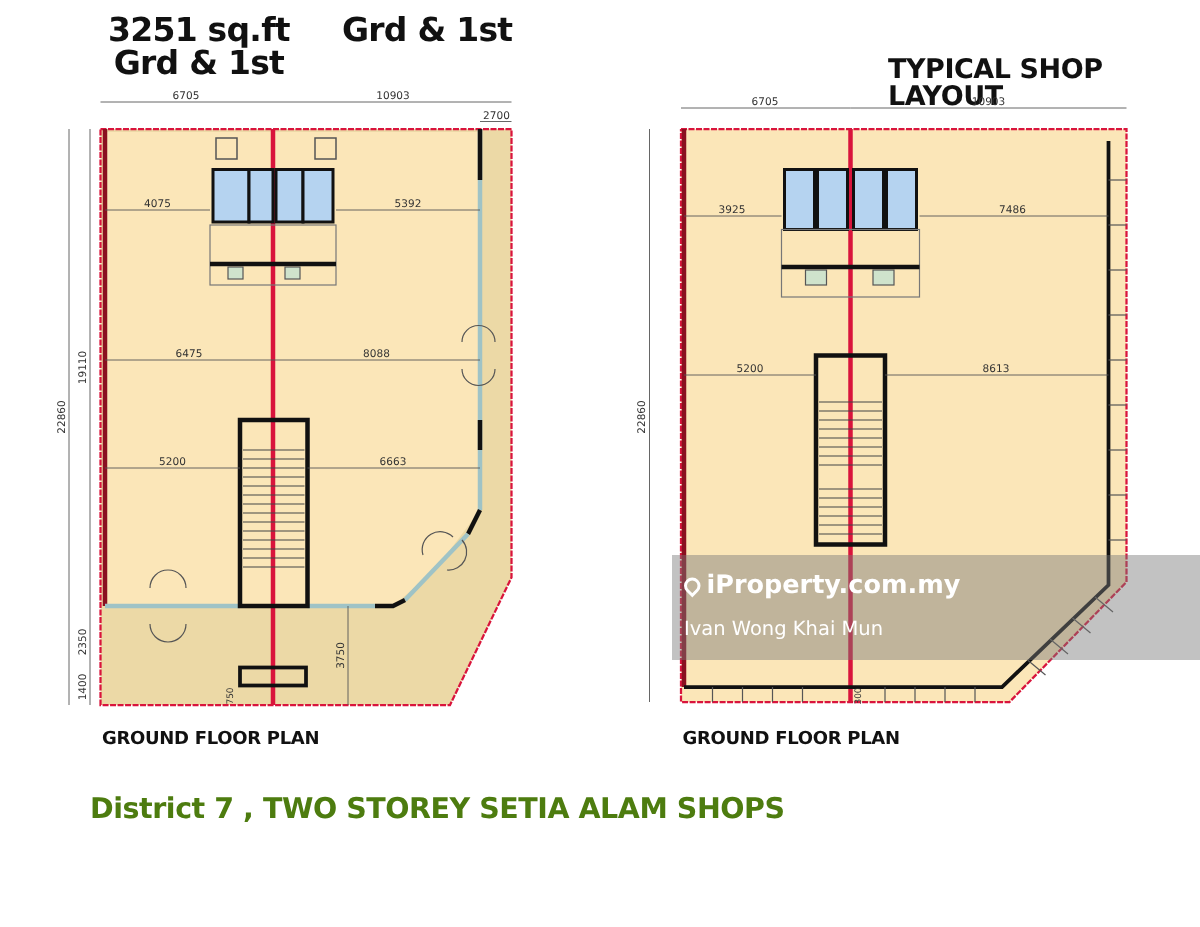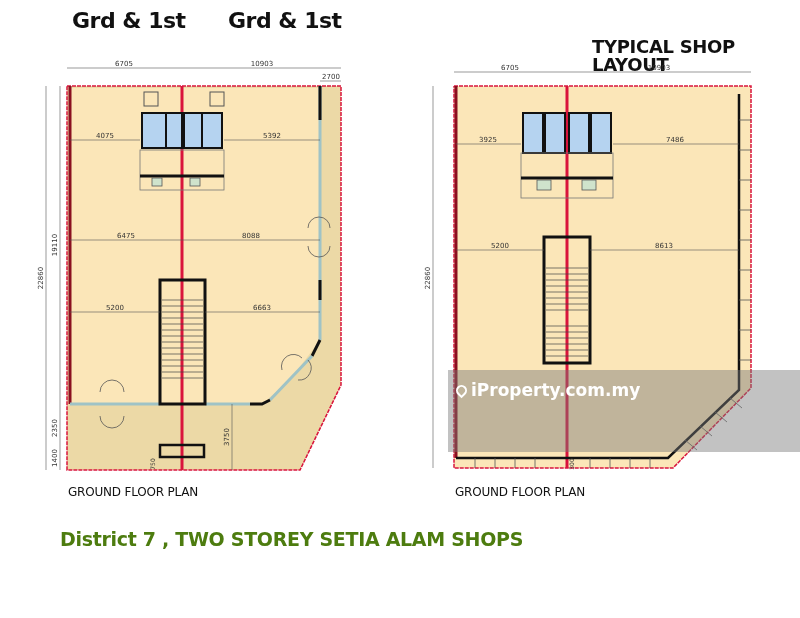--- a/index.html
+++ b/index.html
@@ -2,32 +2,33 @@
 <html><head>
 <meta charset="utf-8">
 <style>
   html, body { margin:0; padding:0; background:#ffffff; }
   body { width:800px; height:618px; position:relative; overflow:hidden; font-family:"DejaVu Sans", sans-serif; }
   .hdr { position:absolute; font-family:"DejaVu Sans", sans-serif; color:#111; font-weight:bold; line-height:1; letter-spacing:-0.5px; }
   .area1 { left:72px; top:10px; font-size:22px; text-align:center; }
   .area2 { left:228px; top:10px; font-size:22px; text-align:center; }
   .area-line { display:block; }
   .typical { left:560px; top:38px; font-size:18px; letter-spacing:-0.3px;margin-left:32px; }
-  .plan-label { position:absolute; font-size:12px; font-weight:normal; color:#111; letter-spacing:-0.2px; }
+  .plan-label { position:absolute; font-size:12px; font-weight:bold; color:#111; letter-spacing:-0.2px; }
   .footer { position:absolute; left:60px; top:528px; font-size:19px; font-weight:bold; color:#4d7c0f; letter-spacing:-0.3px; }
   svg text { font-family:"DejaVu Sans", sans-serif; }
-  .watermark { position:absolute; left:448px; top:370px; width:352px; height:82px; background:rgba(120,120,120,0.45); }
+  .watermark { position:absolute; left:448px; top:370px; width:352px; height:70px; background:rgba(120,120,120,0.45); }
   .wm-logo { position:absolute; left:8px; top:10px; color:#fff; font-size:17px; font-weight:bold; display:flex; align-items:center; gap:4px; }
   .wm-name { position:absolute; left:8px; top:42px; color:#fff; font-size:13px; }
   .pin { width:11px; height:11px; border:2px solid #fff; border-radius:50% 50% 50% 0; transform:rotate(-45deg); box-sizing:border-box; display:inline-block; }
 </style>
 </head>
 <body>
 
 <div class="hdr area1">
+  <span class="area-line">3251 sq.ft</span>
   <span class="area-line">Grd &amp; 1st</span>
 </div>
 <div class="hdr area2">
   <span class="area-line">Grd &amp; 1st</span>
 </div>
 <div class="hdr typical">TYPICAL SHOP LAYOUT</div>
 
 <svg style="position:absolute;left:0;top:0" width="400" height="480" viewBox="0 0 400 480">
 
   <polygon points="67,86 341,86 341,385 300,470 67,470" fill="#ecd9a6"></polygon>
@@ -196,15 +197,16 @@
   <text x="0" y="0" font-size="7" fill="#333" text-anchor="middle" transform="translate(430,278) rotate(-90)">22860</text>
   <text x="0" y="0" font-size="6" fill="#333" text-anchor="middle" transform="translate(574,464) rotate(-90)">300</text>
 </svg>
 <div class="plan-label" style="left:455px;top:485px">GROUND FLOOR PLAN</div>
 
 <div class="watermark">
   <div class="wm-logo">
     <span class="pin"></span>
     <span>iProperty.com.my</span>
   </div>
+  <div class="wm-name">Ivan Wong Khai Mun</div>
 </div>
 
 <div class="footer">District 7 , TWO STOREY SETIA ALAM SHOPS</div>
 
 </body></html>

